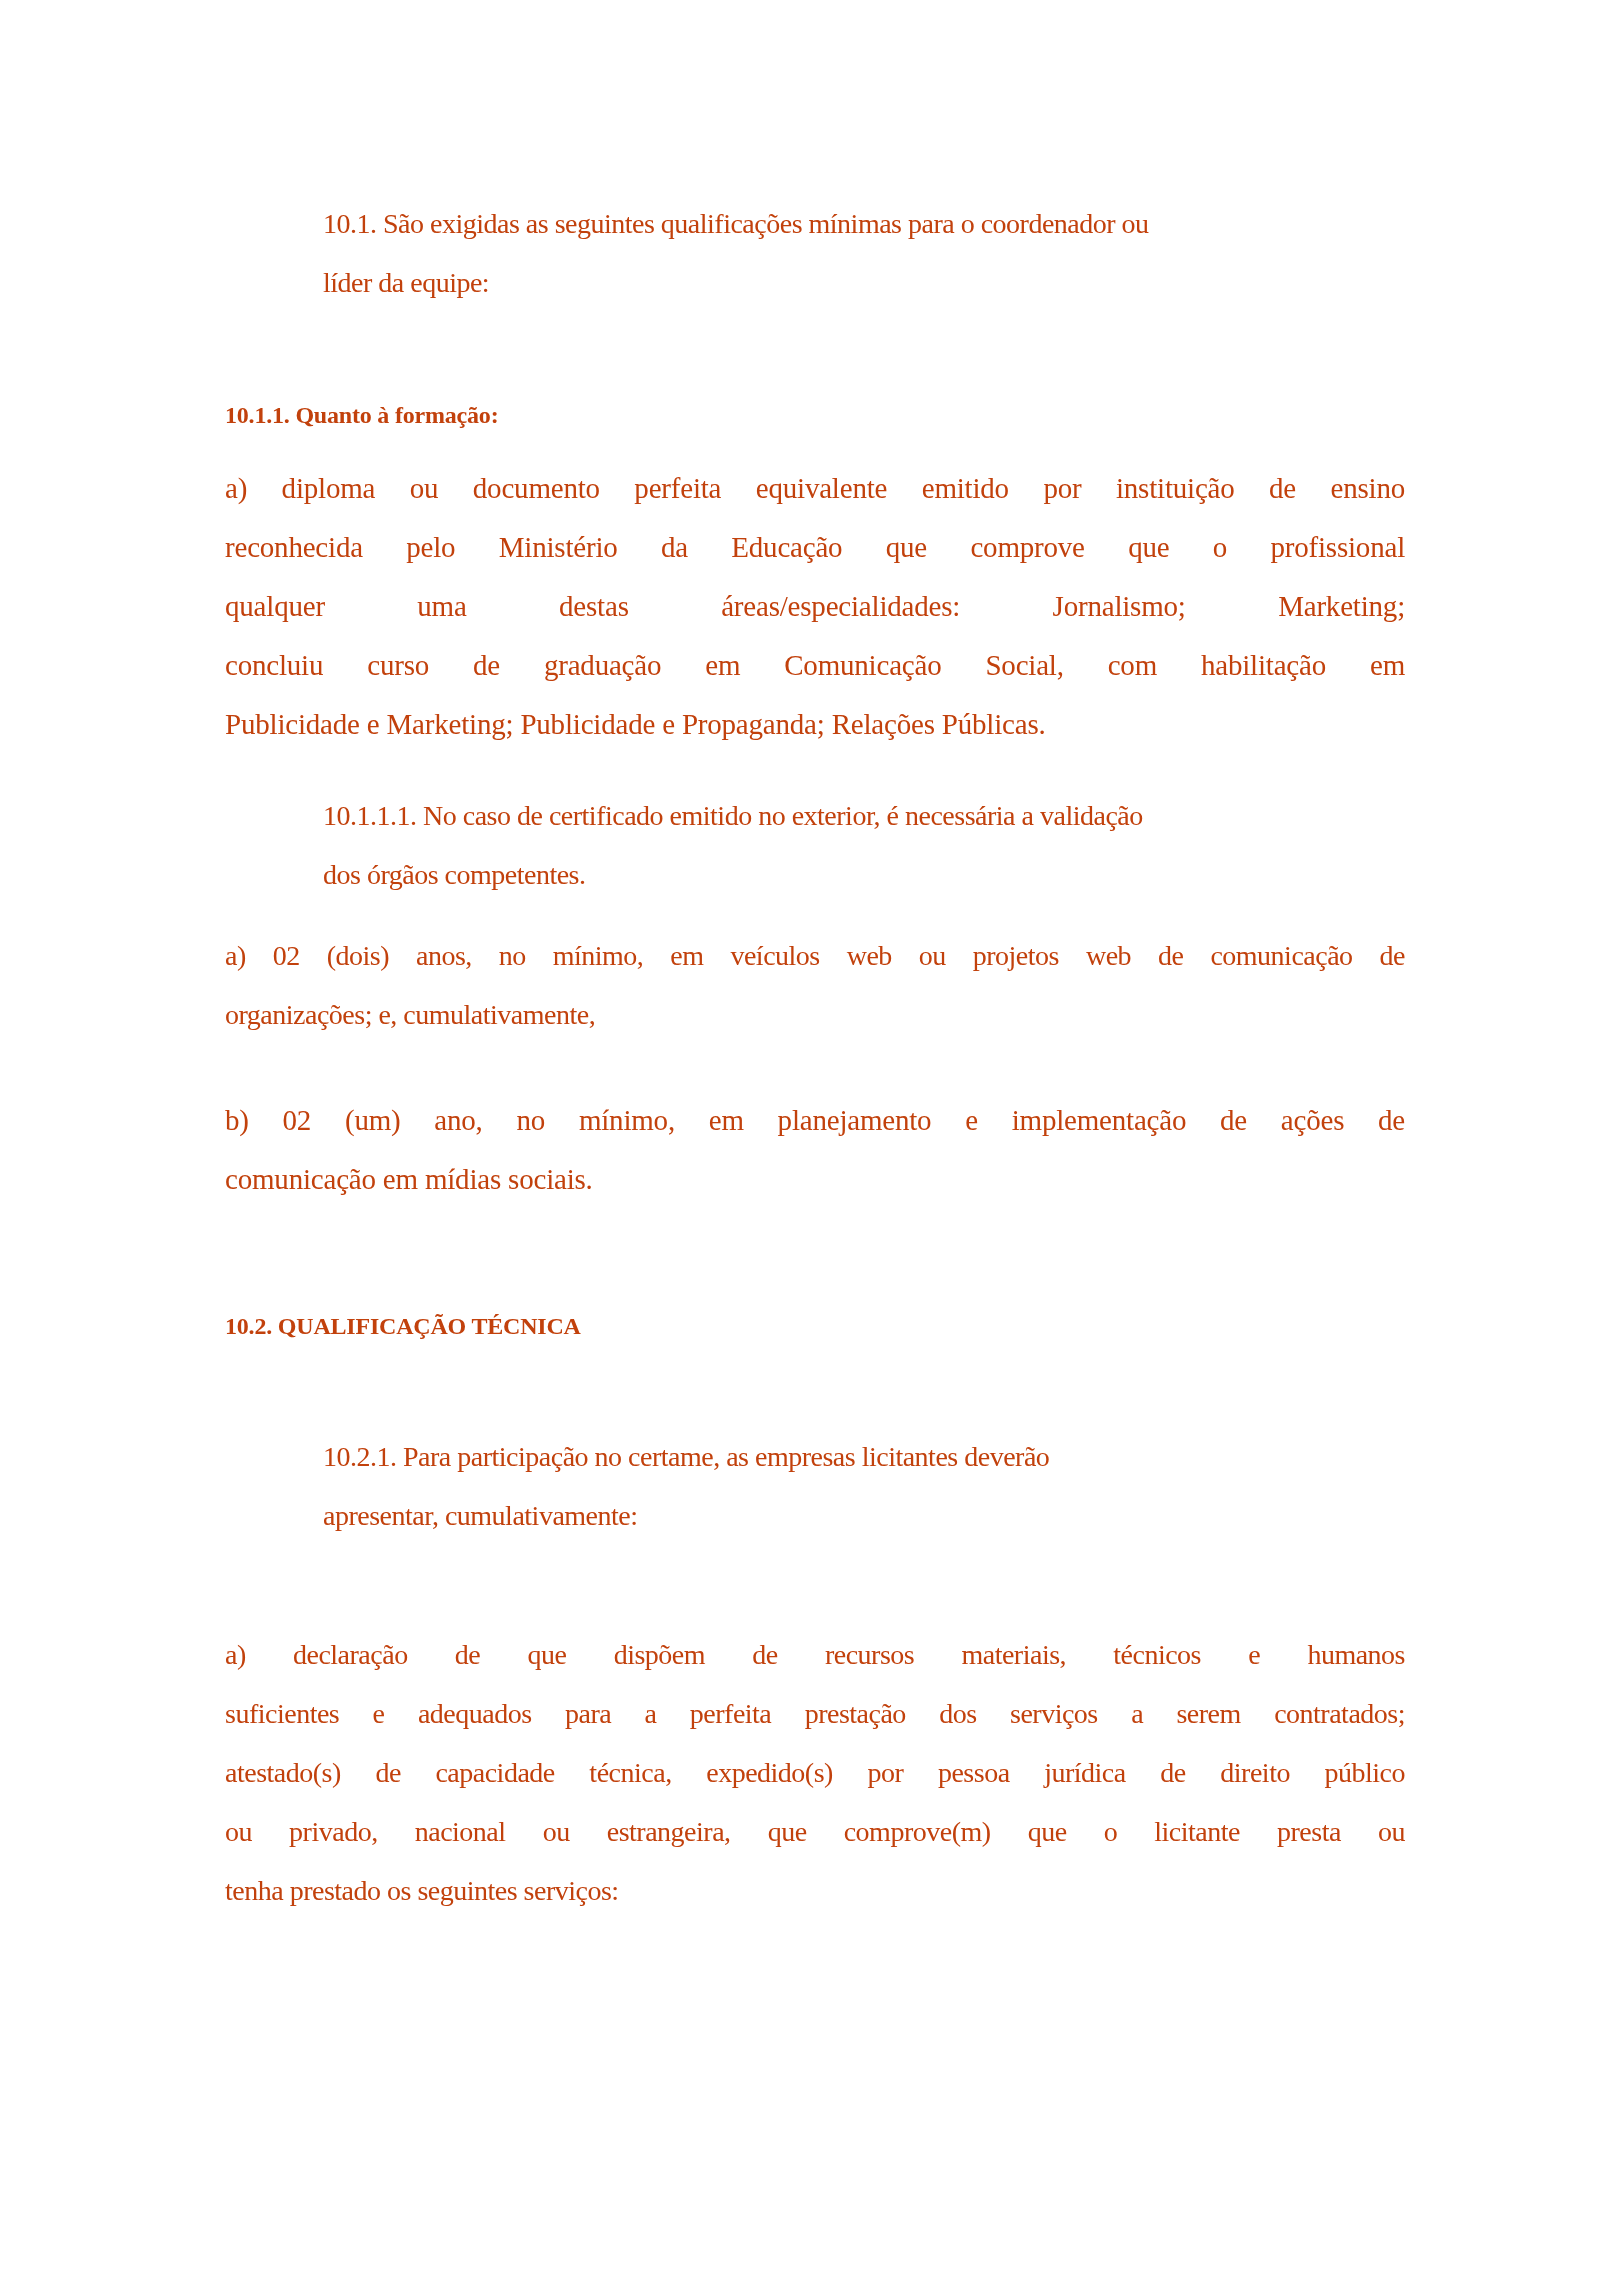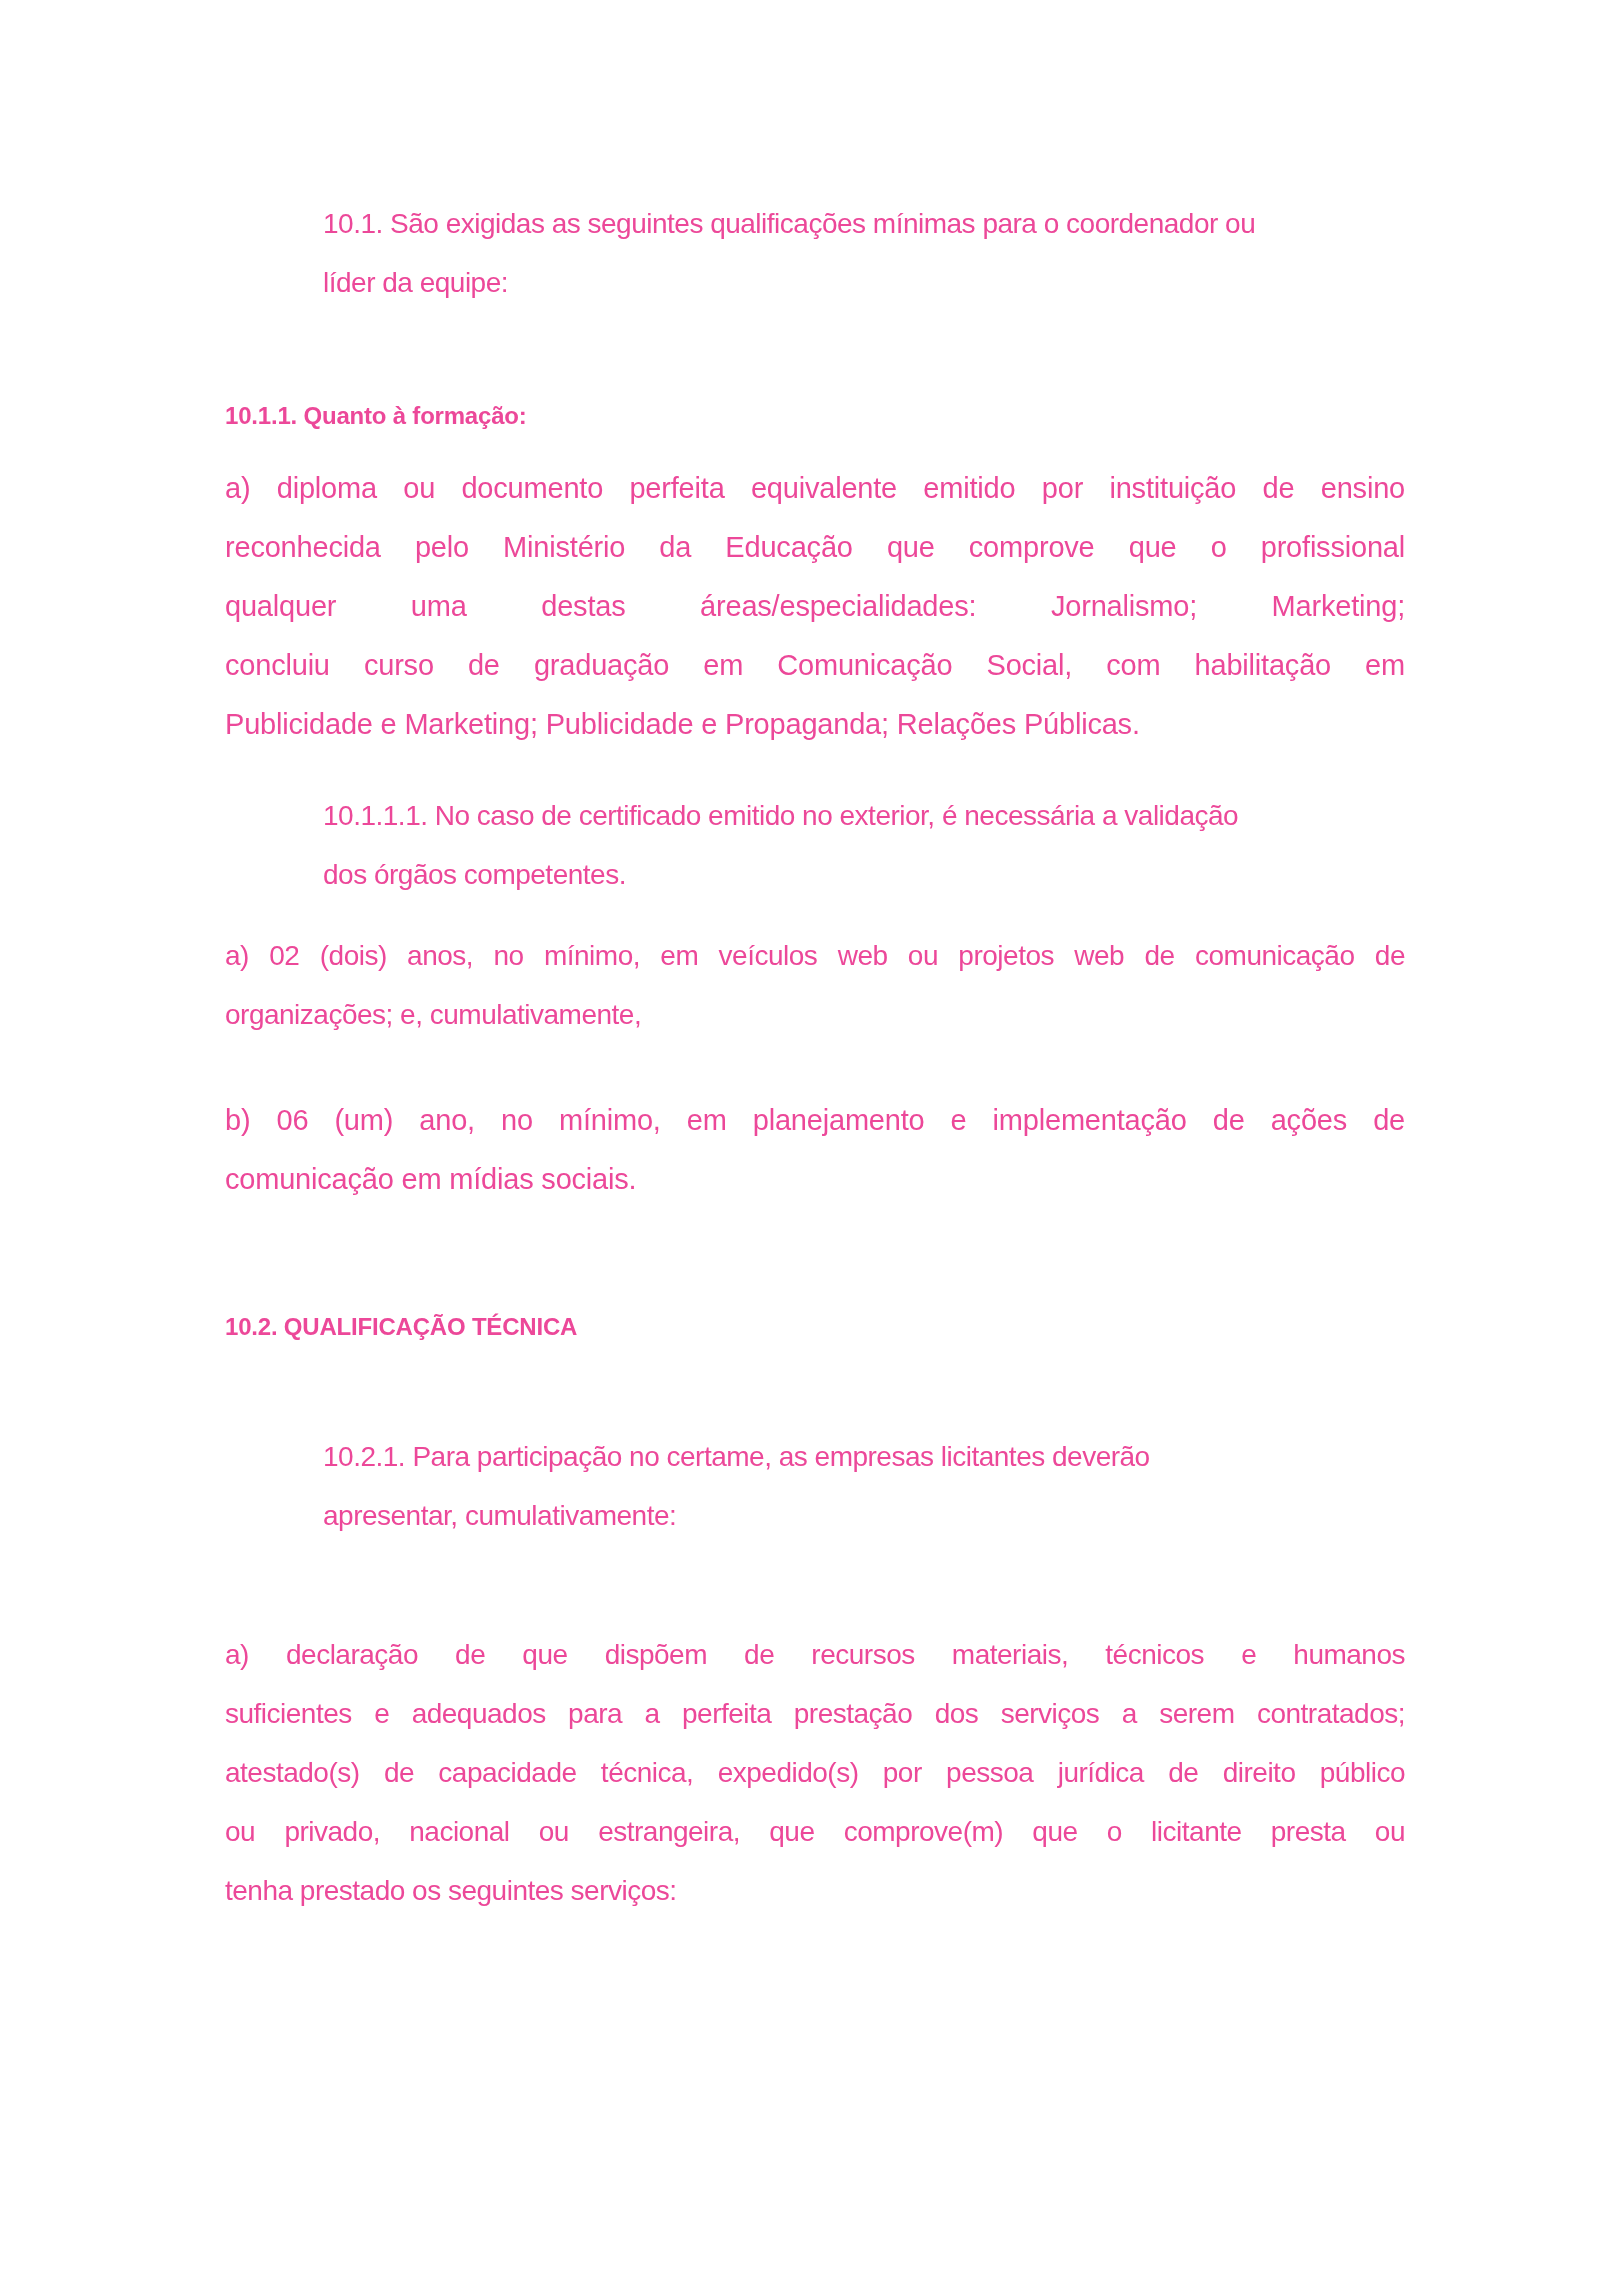--- a/index.html
+++ b/index.html
@@ -2,24 +2,24 @@
 <html lang="pt"><head>
 <meta charset="utf-8">
 <style>
   html, body { margin: 0; padding: 0; background: #e8e8e8; }
   .page {
     position: relative;
     width: 1621px;
     height: 2293px;
     margin: 0 auto;
     background: #ffffff;
-    color: #ec4899;
+    color: #c2410c;
     box-sizing: border-box;
     padding: 194px 216px 0 225px;
-    font-family: Liberation Sans, sans-serif;
+    font-family: Liberation Serif, serif;
     overflow: hidden;
   }
   .block { margin: 0; }
   .line {
     display: block;
     line-height: 59px;
     white-space: nowrap;
   }
   
   .arial .line { font-size: 29px; letter-spacing: -0.2px; }
@@ -75,21 +75,21 @@
     <span class="line last">dos órgãos competentes.</span>
   </div>
 
 
   <div class="block calibri justify mt-23">
     <span class="line">a)  02 (dois) anos, no mínimo, em veículos web ou projetos web de comunicação de</span>
     <span class="line last">organizações; e, cumulativamente,</span>
   </div>
 
   <div class="block arial justify mt-48">
-    <span class="line">b) 06  (um)  ano,  no  mínimo,  em  planejamento  e  implementação  de  ações  de</span>
+    <span class="line">b) 02  (um)  ano,  no  mínimo,  em  planejamento  e  implementação  de  ações  de</span>
     <span class="line last">comunicação em mídias sociais.</span>
   </div>
 
   <div class="block heading mt-90">
     <span class="line">10.2. QUALIFICAÇÃO TÉCNICA</span>
   </div>
 
   <div class="block calibri indent mt-72">
     <span class="line">10.2.1. Para participação no certame, as empresas licitantes deverão</span>
     <span class="line last">apresentar, cumulativamente:</span>

